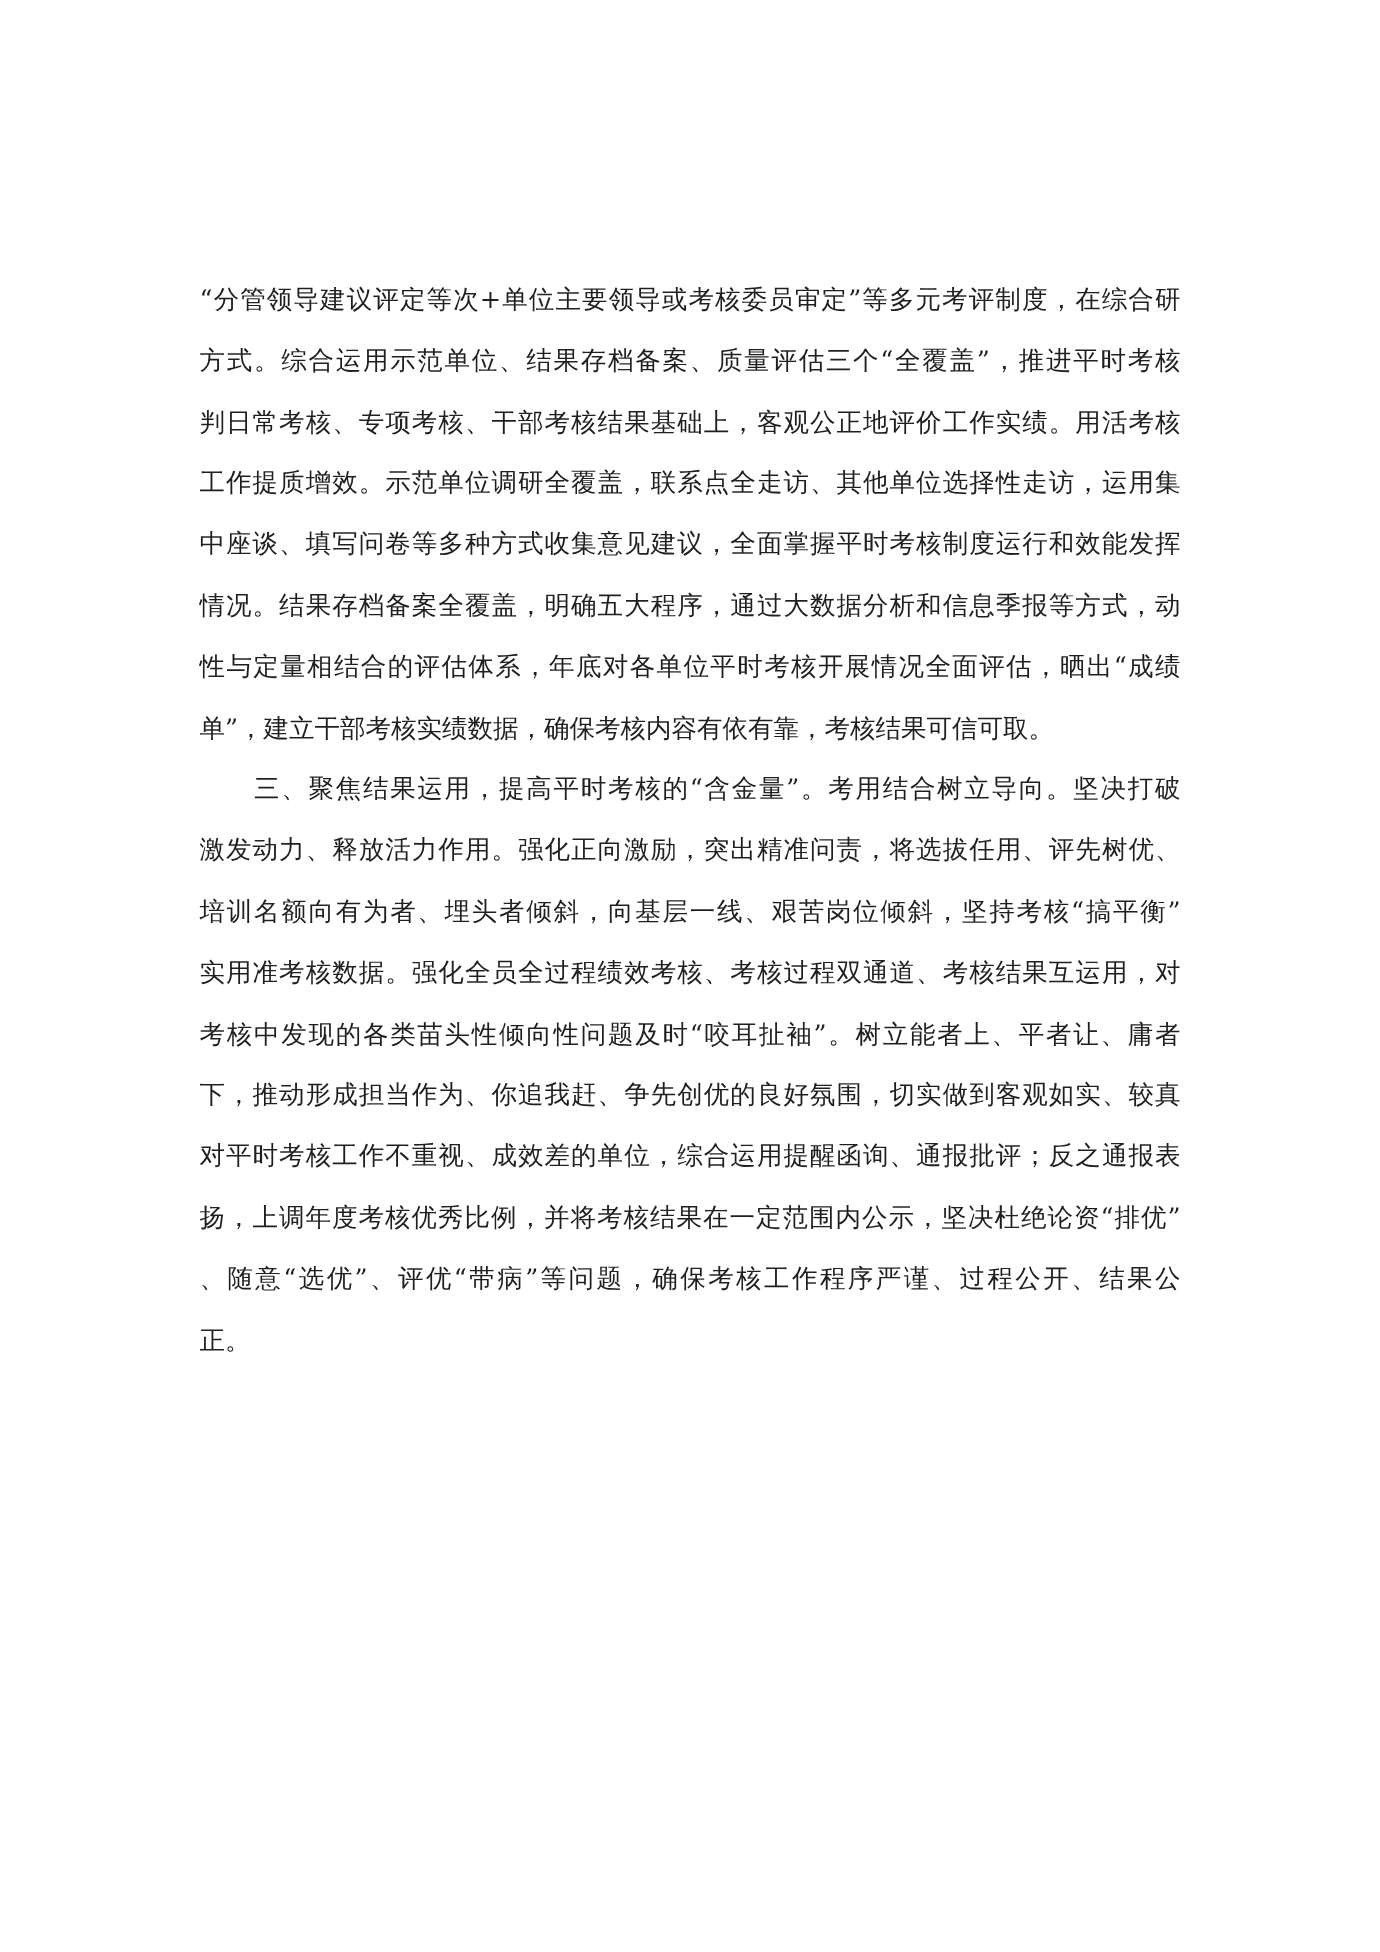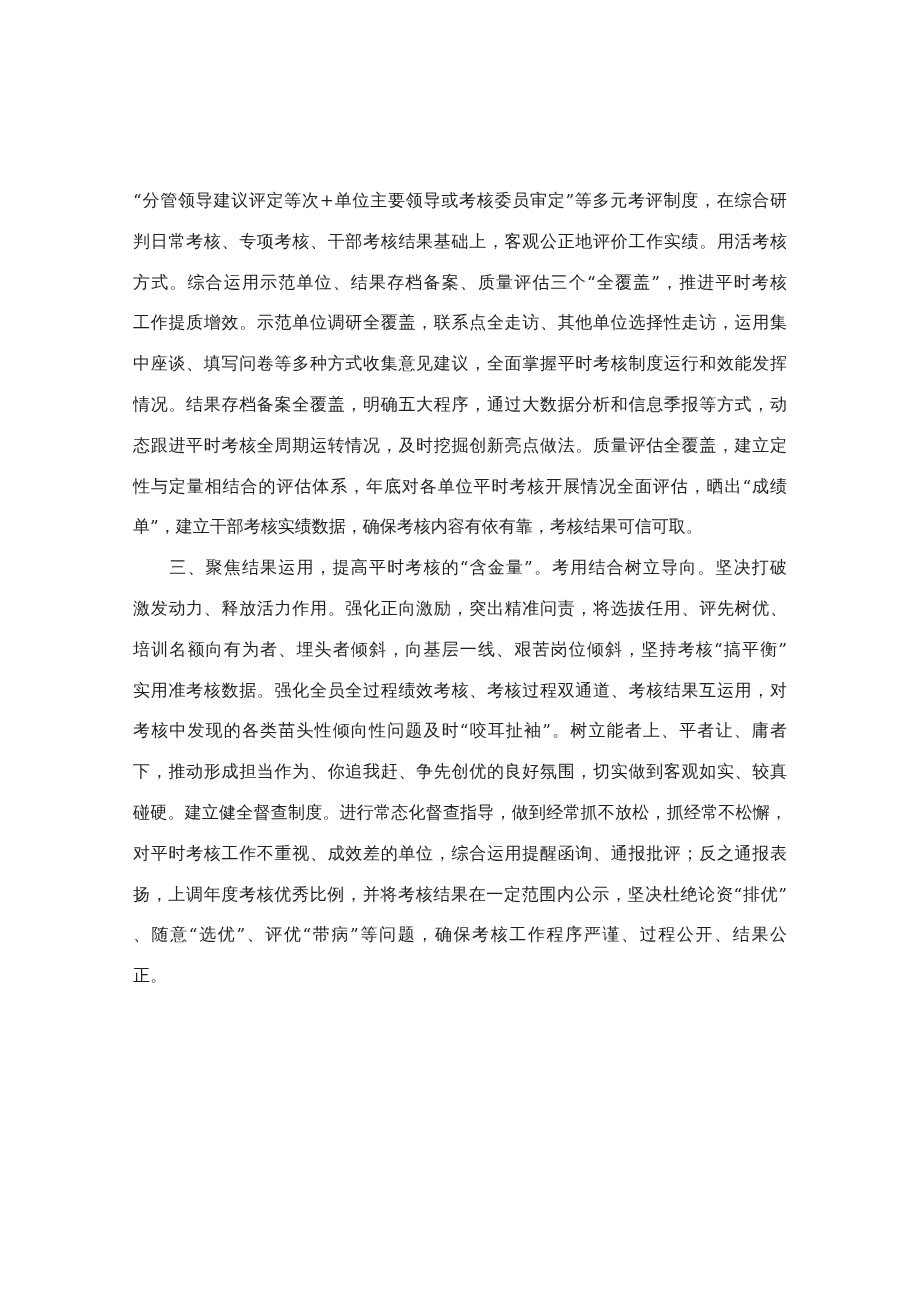--- a/index.html
+++ b/index.html
@@ -44,36 +44,34 @@
     text-align-last: left;
   }
 </style>
 </head>
 <body>
 
 <div class="page">
   <div class="text-block" style="color: rgb(31, 31, 31);">
       <div class="paragraph">
         <div class="line">“分管领导建议评定等次+单位主要领导或考核委员审定”等多元考评制度，在综合研</div>
+        <div class="line">方式。综合运用示范单位、结果存档备案、质量评估三个“全覆盖”，推进平时考核</div>
         <div class="line">判日常考核、专项考核、干部考核结果基础上，客观公正地评价工作实绩。用活考核</div>
-        <div class="line">方式。综合运用示范单位、结果存档备案、质量评估三个“全覆盖”，推进平时考核</div>
         <div class="line">工作提质增效。示范单位调研全覆盖，联系点全走访、其他单位选择性走访，运用集</div>
         <div class="line">中座谈、填写问卷等多种方式收集意见建议，全面掌握平时考核制度运行和效能发挥</div>
         <div class="line">情况。结果存档备案全覆盖，明确五大程序，通过大数据分析和信息季报等方式，动</div>
-        <div class="line">态跟进平时考核全周期运转情况，及时挖掘创新亮点做法。质量评估全覆盖，建立定</div>
         <div class="line">性与定量相结合的评估体系，年底对各单位平时考核开展情况全面评估，晒出“成绩</div>
         <div class="line last">单”，建立干部考核实绩数据，确保考核内容有依有靠，考核结果可信可取。</div>
       </div>
       <div class="paragraph">
         <div class="line">　　三、聚焦结果运用，提高平时考核的“含金量”。考用结合树立导向。坚决打破</div>
         <div class="line">激发动力、释放活力作用。强化正向激励，突出精准问责，将选拔任用、评先树优、</div>
         <div class="line">培训名额向有为者、埋头者倾斜，向基层一线、艰苦岗位倾斜，坚持考核“搞平衡”</div>
         <div class="line">实用准考核数据。强化全员全过程绩效考核、考核过程双通道、考核结果互运用，对</div>
         <div class="line">考核中发现的各类苗头性倾向性问题及时“咬耳扯袖”。树立能者上、平者让、庸者</div>
         <div class="line">下，推动形成担当作为、你追我赶、争先创优的良好氛围，切实做到客观如实、较真</div>
-        <div class="line">碰硬。建立健全督查制度。进行常态化督查指导，做到经常抓不放松，抓经常不松懈，</div>
         <div class="line">对平时考核工作不重视、成效差的单位，综合运用提醒函询、通报批评；反之通报表</div>
         <div class="line">扬，上调年度考核优秀比例，并将考核结果在一定范围内公示，坚决杜绝论资“排优”</div>
         <div class="line">、随意“选优”、评优“带病”等问题，确保考核工作程序严谨、过程公开、结果公</div>
         <div class="line last">正。</div>
       </div>
     </div>
 </div>
 
 </body></html>

